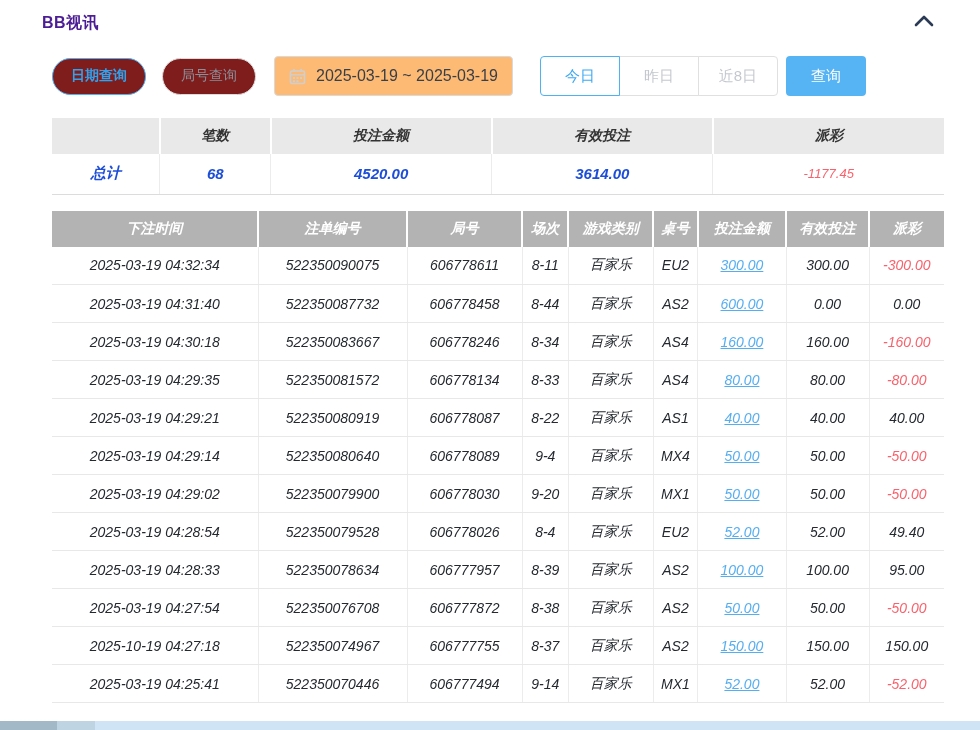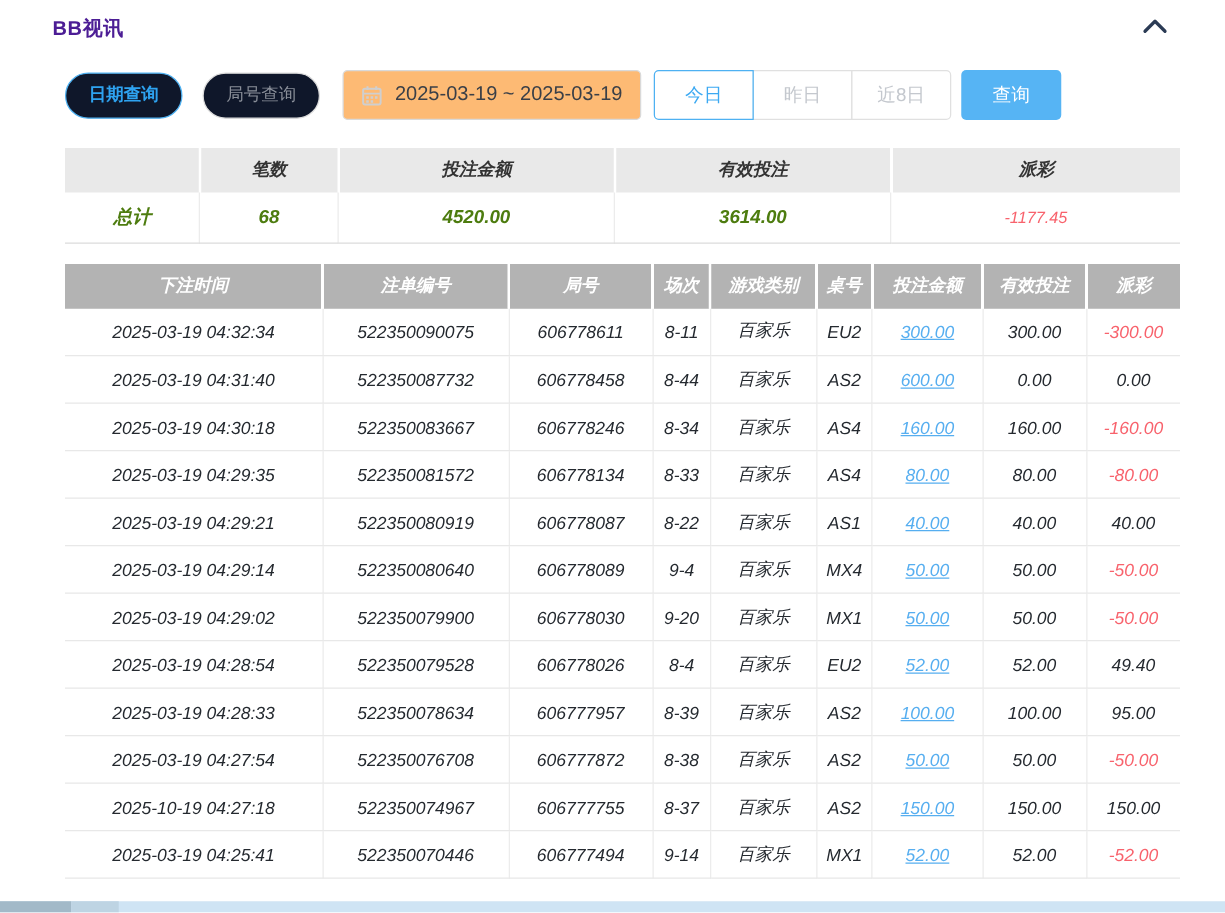--- a/index.html
+++ b/index.html
@@ -6,42 +6,42 @@
   body { background:#fff; font-family:"Liberation Sans","DejaVu Sans",sans-serif; }
   .screen { position:relative; width:980px; height:730px; background:#fff; overflow:hidden; }
 
   
   .topbar { display:flex; justify-content:space-between; align-items:center; padding:12px 42px 0 42px; }
   .panel-title { font-size:16px; font-weight:bold; color:#4c1d95; letter-spacing:.5px; }
   .collapse-btn { width:28px; height:22px; display:flex; align-items:center; justify-content:center; cursor:pointer; }
 
   
   .controls { display:flex; align-items:center; margin:22px 0 0 52px; }
-  .pill { height:37px; padding:0 18px; border-radius:19px; background:#0f172a; font-size:14px; display:inline-flex; align-items:center; justify-content:center; cursor:pointer; }
+  .pill { height:37px; padding:0 18px; border-radius:19px; background:#7f1d1d; font-size:14px; display:inline-flex; align-items:center; justify-content:center; cursor:pointer; }
   .pill.active { border:1px solid #4eb1f2; color:#2ea3f0; font-weight:bold; }
   .pill.inactive { border:1px solid #dcdcdc; color:#8a8f99; margin-left:16px; }
   .date-field { height:40px; margin-left:18px; border:1px solid #d9d9d9; border-radius:4px; background:#fdba74; display:inline-flex; align-items:center; padding:0 14px; cursor:pointer; }
   .date-field .cal { margin-right:10px; display:flex; }
   .date-field .date-text { font-size:16px; color:#3a3f47; }
   .seg-group { display:inline-flex; margin-left:10px; }
   .seg { width:80px; height:40px; background:#fff; border:1px solid #e0e0e0; font-size:15px; color:#c4c8ce; display:inline-flex; align-items:center; justify-content:center; cursor:pointer; margin-left:-1px; }
-  .seg:first-child { border-radius:4px 0 0 4px; margin-left:0; }
+  .seg:first-child { border-radius:4px 0 0 4px; margin-left:17px; }
   .seg:last-child { border-radius:0 4px 4px 0; }
   .seg.active { border:1px solid #4eb1f2; color:#3ca9f2; z-index:2; }
   .search-btn { width:80px; height:40px; margin-left:8px; background:#56b4f4; color:#fff; font-size:15px; border:none; border-radius:4px; display:inline-flex; align-items:center; justify-content:center; cursor:pointer; }
 
   
   table { border-collapse:collapse; table-layout:fixed; width:892px; margin-left:52px;font-style:italic; }
   td, th { text-align:center; overflow:hidden; white-space:nowrap; }
 
   
   .summary-table { margin-top:22px; }
   .summary-table th { background:#e9e9e9; height:36px; font-size:14px; font-weight:bold; color:#333; border-right:2px solid #fff; }
   .summary-table th:last-child { border-right:none; }
-  .summary-table td { height:40px; font-size:15px; font-weight:bold; color:#4d7c0f; border-right:1px solid #ececec; border-bottom:1px solid #dcdcdc; background:#fff; }
+  .summary-table td { height:40px; font-size:15px; font-weight:bold; color:#1d4ed8; border-right:1px solid #ececec; border-bottom:1px solid #dcdcdc; background:#fff; }
   .summary-table td:last-child { border-right:none; }
 
   
   .detail-table { margin-top:16px; }
   .detail-table th { background:#b3b3b3; height:36px; font-size:14px; font-weight:bold; color:#fff; border-right:2px solid #fff; }
   .detail-table th:last-child { border-right:none; }
   .detail-table td { height:38px; font-size:14px; color:#24292f; border-right:1px solid #ececec; border-bottom:1px solid #e8e8e8; background:#fff; }
   .detail-table td:last-child { border-right:none; }
   .bet-link { color:#56aef0; text-decoration:underline; cursor:pointer; }
   .payout-auto.neg { color:#f8626c; }

